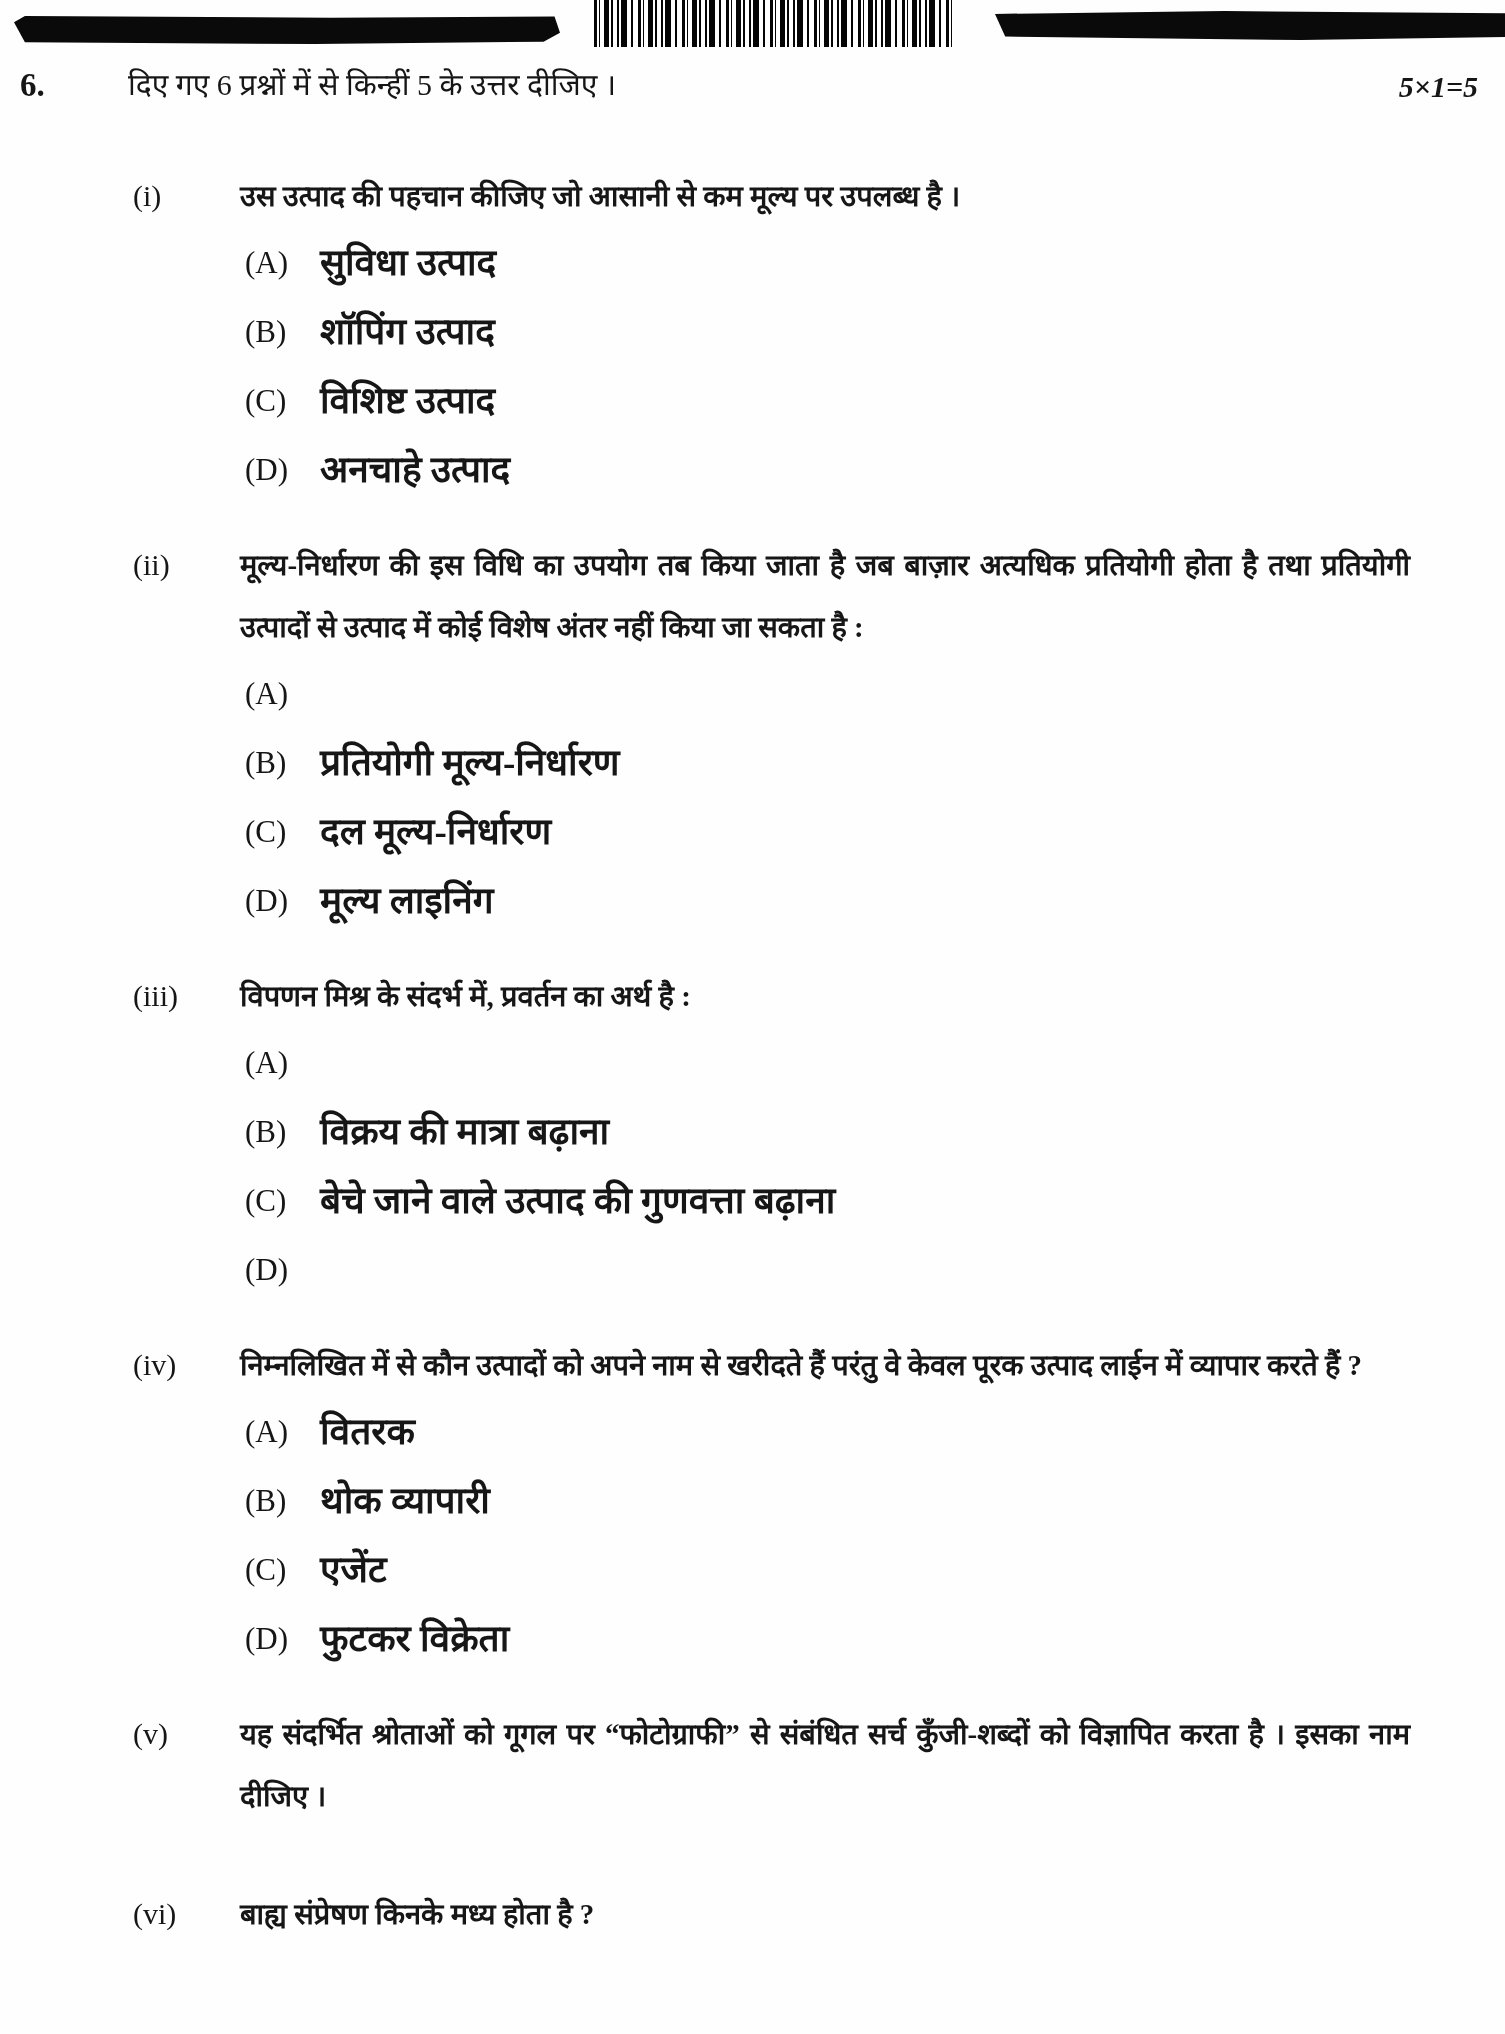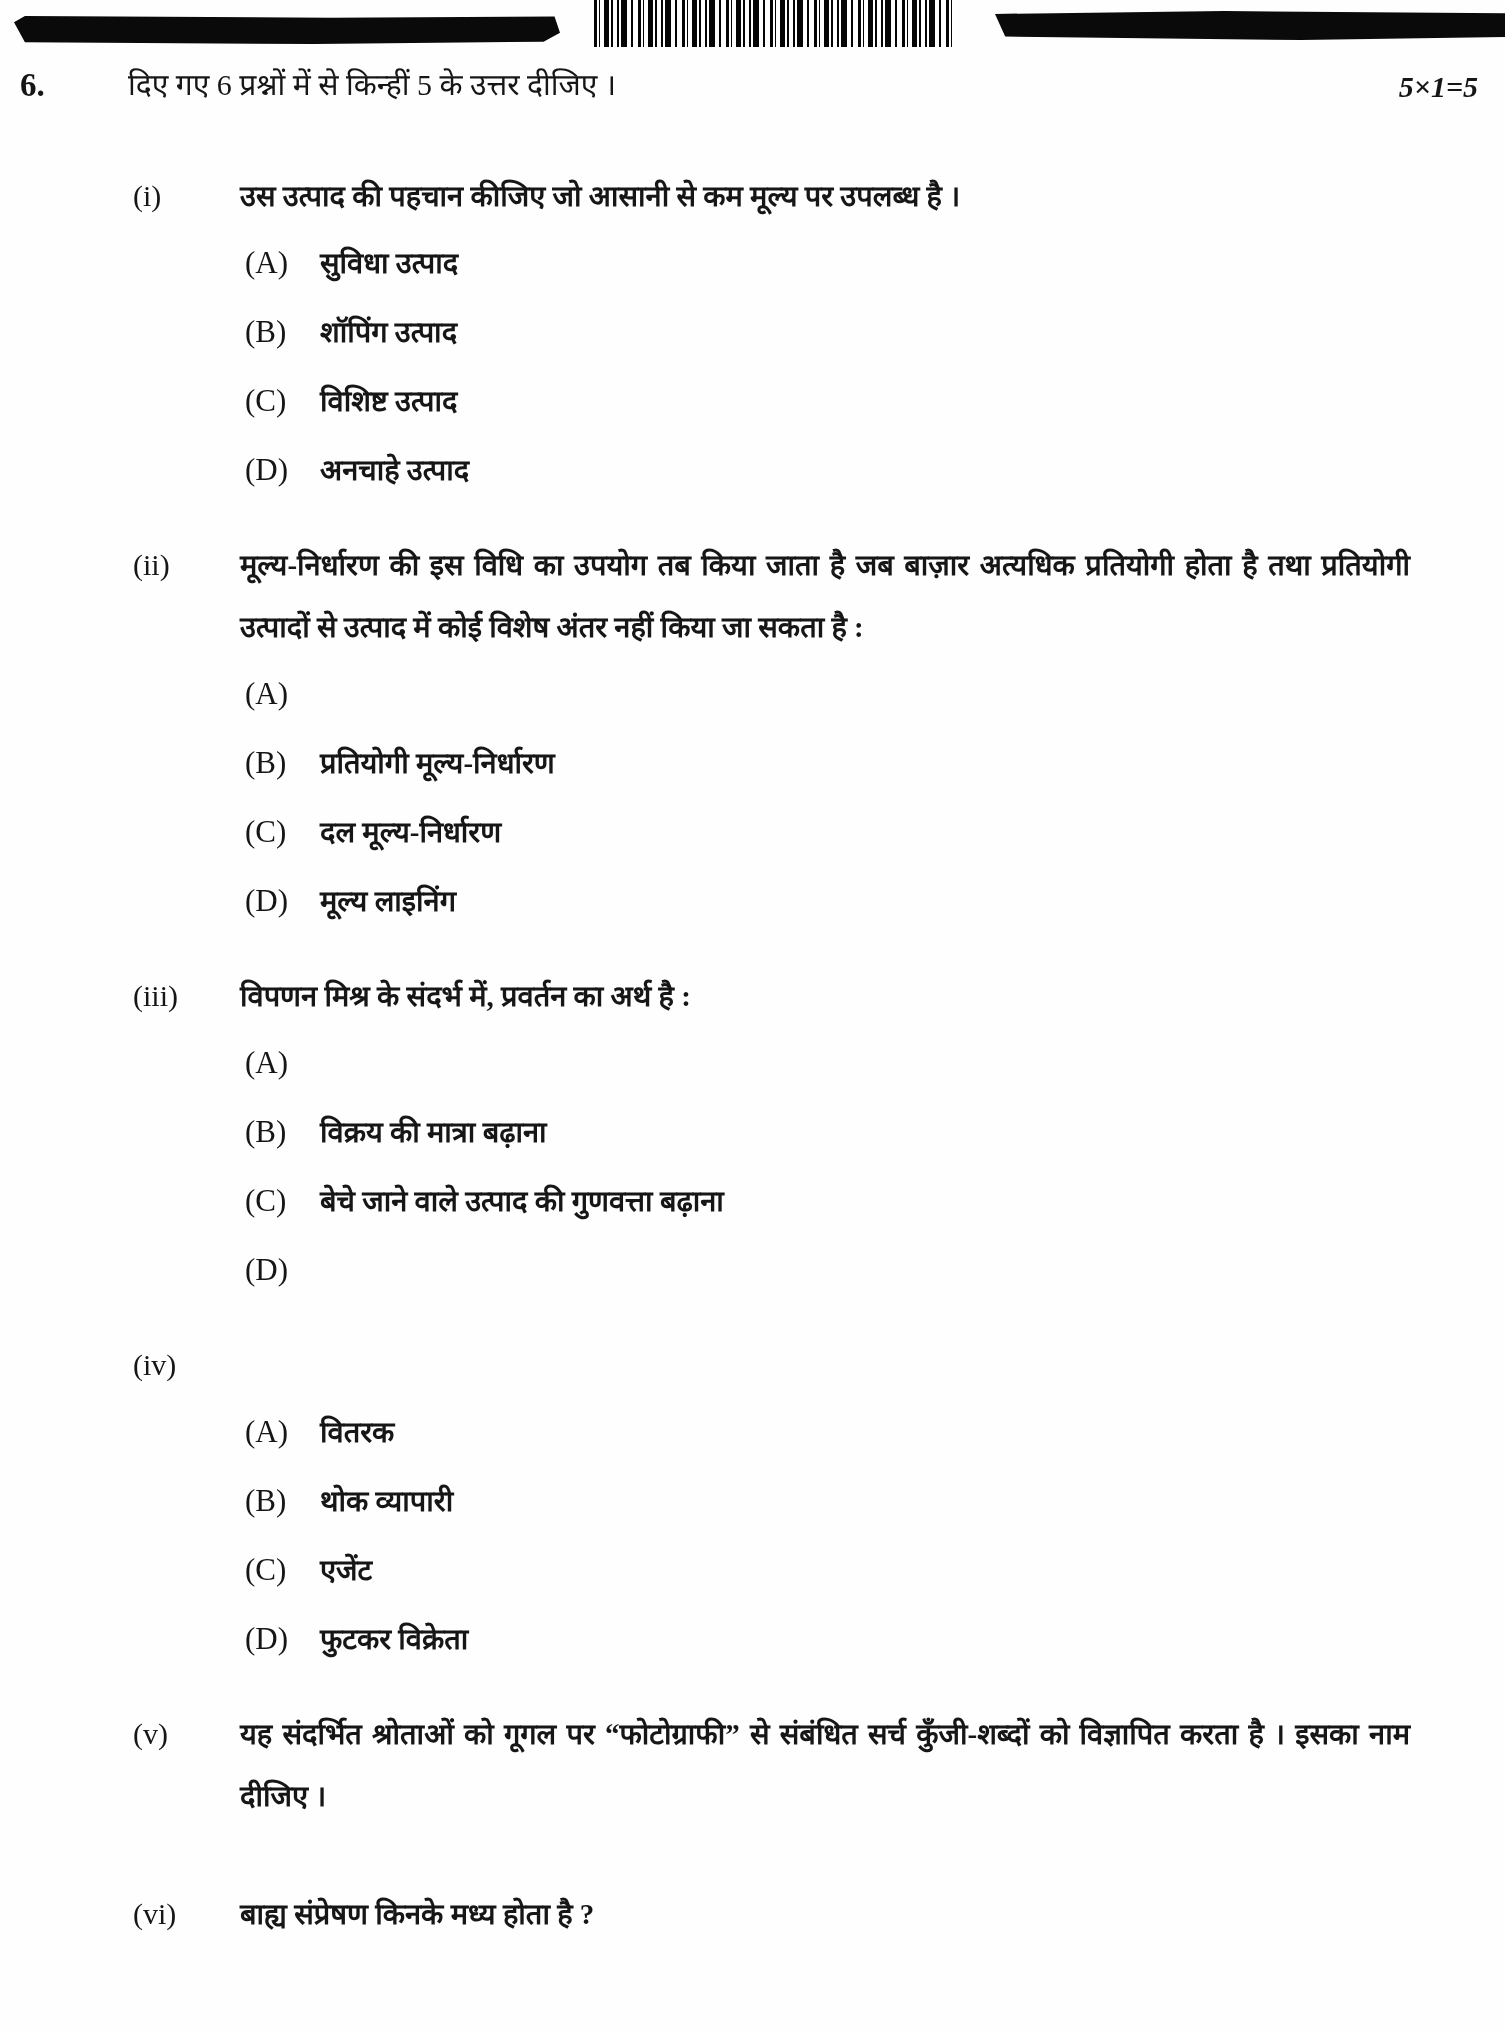--- a/index.html
+++ b/index.html
@@ -111,21 +111,21 @@
     align-items: flex-start;
     line-height: 44px;
   }
   .opt-label {
     width: 75px;
     flex-shrink: 0;
     font-size: 31px;
     font-weight: 400;
   }
   .opt-text {
-    font-size: 29px;
+    font-size: 37px;
     font-weight: 700;
   }
 </style>
 </head>
 <body>
 
 <div class="page">
 
   <div class="redaction-bar redaction-left"></div>
   <div class="barcode"></div>
@@ -211,20 +211,21 @@
       </div>
             <div class="opt-row">
         <span class="opt-label">(D)</span>
       </div>
           </div>
   </div>
 
   <div class="question">
     <div class="q-row">
       <span class="q-num">(iv)</span>
+      <span class="q-text">निम्नलिखित में से कौन उत्पादों को अपने नाम से खरीदते हैं परंतु वे केवल पूरक उत्पाद लाईन में व्यापार करते हैं ?</span>
     </div>
     <div class="options">
 
     <div class="opt-row">
         <span class="opt-label">(A)</span>
         <span class="opt-text">वितरक</span>
       </div>
             <div class="opt-row">
         <span class="opt-label">(B)</span>
         <span class="opt-text">थोक व्यापारी</span>

